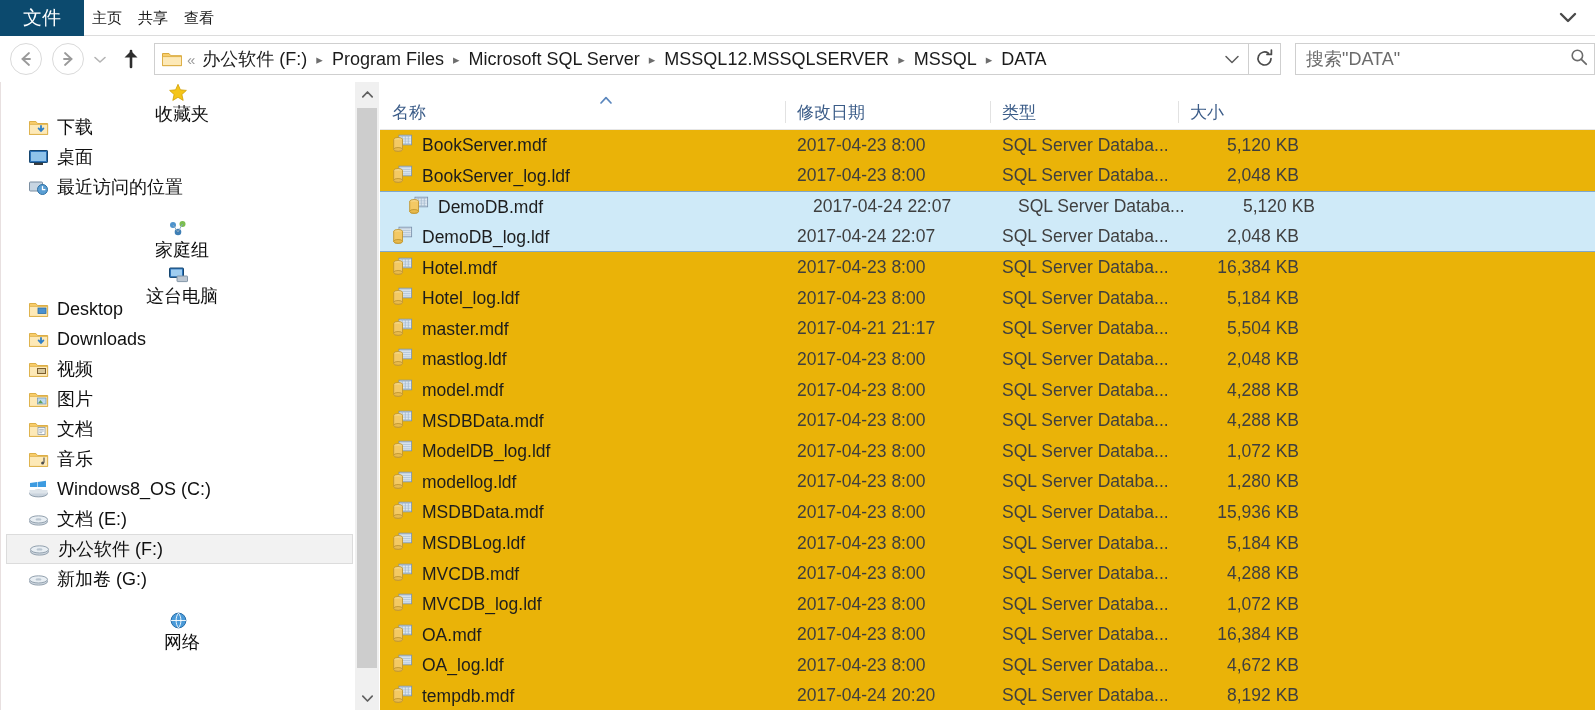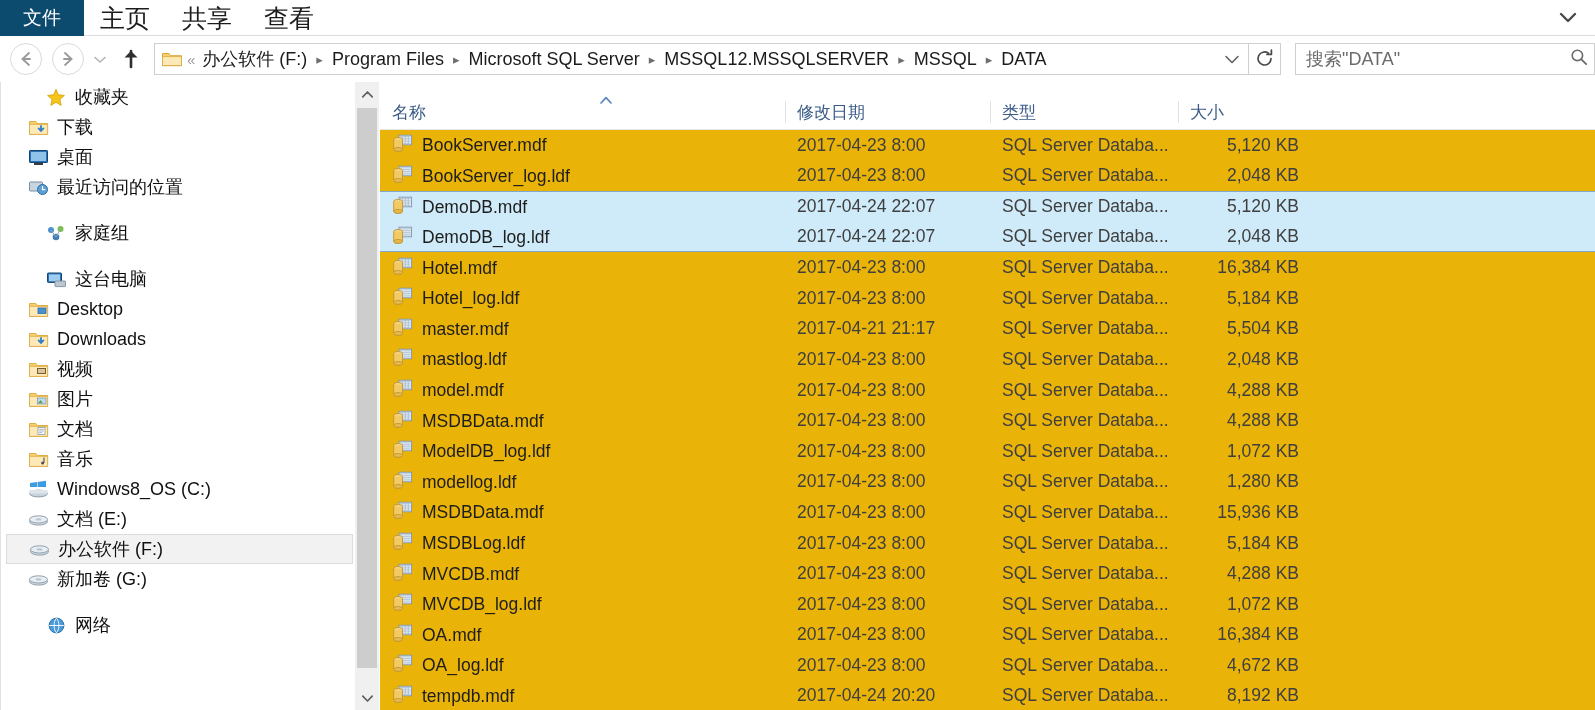--- a/index.html
+++ b/index.html
@@ -11,21 +11,21 @@
   }
   #app { position: relative; width: 1595px; height: 710px; background: #fff; }
 
   
   .tabstrip {
     position: absolute; left: 0; top: 0; width: 1595px; height: 36px;
     background: #ffffff; display: flex; align-items: stretch;
   }
   .tab {
     display: flex; align-items: center; justify-content: center;
-    padding: 0 16px; font-size: 25px; color: #1c1c1c;
+    padding: 0 8px; font-size: 15px; color: #1c1c1c;
     cursor: default; white-space: nowrap;
   }
   .tab.file {
     background: #0c4a6e; color: #ffffff; width: 84px; padding: 0;
     font-size: 19px;
   }
   .tabstrip-underline {
     position: absolute; left: 84px; top: 35px; width: 1511px; height: 1px;
     background: #dcdcdc;
   }
@@ -95,21 +95,21 @@
 
   
   .navpane {
     position: absolute; left: 1px; top: 0; width: 352px; height: 628px;
     background: #ffffff; overflow: hidden;
   }
   .navitem {
     display: flex; align-items: center; height: 30px; padding-left: 26px;
     font-size: 18px; color: #101010; white-space: nowrap; cursor: pointer;
   }
-  .navitem.lvl1 { padding-left: 44px; }
+  .navitem.lvl1 { padding-left: 10px; flex-direction: column; }
   .navitem.lvl2 { }
   .navitem.selected {
     background: #f2f2f2; border: 1px solid #dcdcdc;
     margin-left: 5px; width: 347px; padding-left: 21px;
   }
   .navitem .ico { width: 22px; height: 20px; margin-right: 8px; flex: none;
                   display: flex; align-items: center; justify-content: center; }
   .navgap { height: 16px; }
 
   
@@ -156,21 +156,21 @@
   .sortmark {
     position: absolute; left: 218px; top: 1px; color: #5a86bd; font-size: 11px;
   }
 
   .rows { position: absolute; left: 0; top: 36px; width: 1215px; height: 592px; }
   .row {
     position: relative; height: 30.6px; display: flex; align-items: center;
     cursor: default;
   }
   .row.sel { background: #cfeaf8; }
-  .row.sel.first { border-top: 1px solid #7fa8cd; }
+  .row.sel.first { border-top: 1px solid #7fa8cd; padding-left: 16px; }
   .row.sel.last  { border-bottom: 1px solid #7fa8cd; }
   .row.sel .cell { }
   .cell { font-size: 17.5px; color: #3f3f3f; white-space: nowrap; overflow: hidden; }
   .cell.name {
     width: 417px; display: flex; align-items: flex-end; padding-left: 12px; color: #1d1d1d;
   }
   .cell.name .fico { width: 21px; height: 22px; margin-right: 9px; flex: none; }
   .cell.date { width: 205px; }
   .cell.type { width: 175px; }
   .cell.size { width: 122px; text-align: right; padding-right: 0px; }

